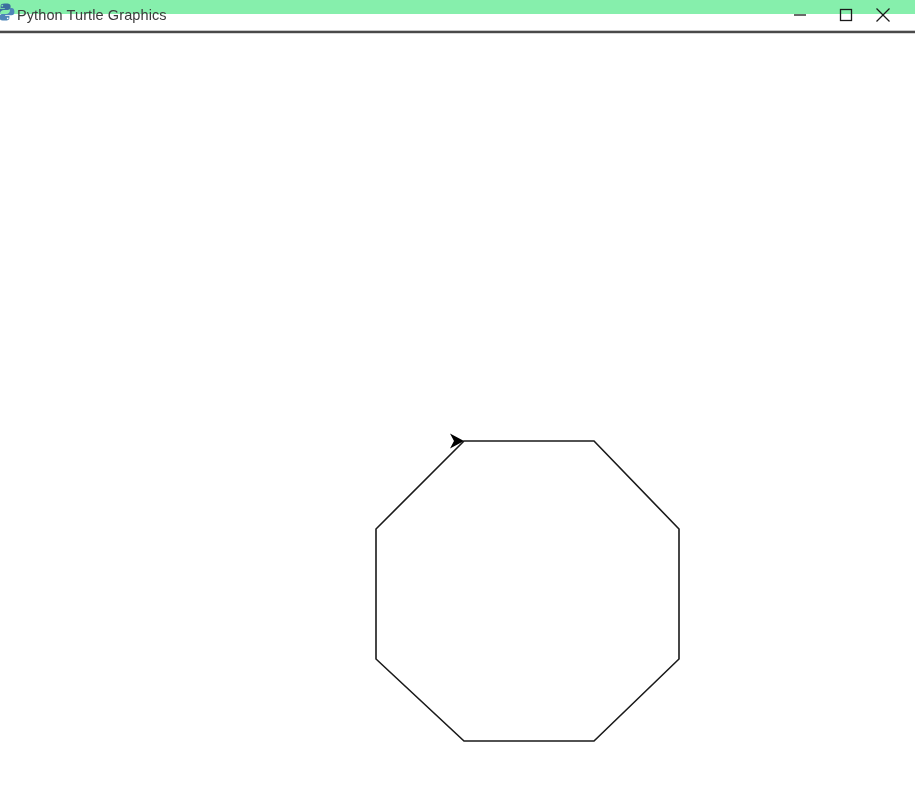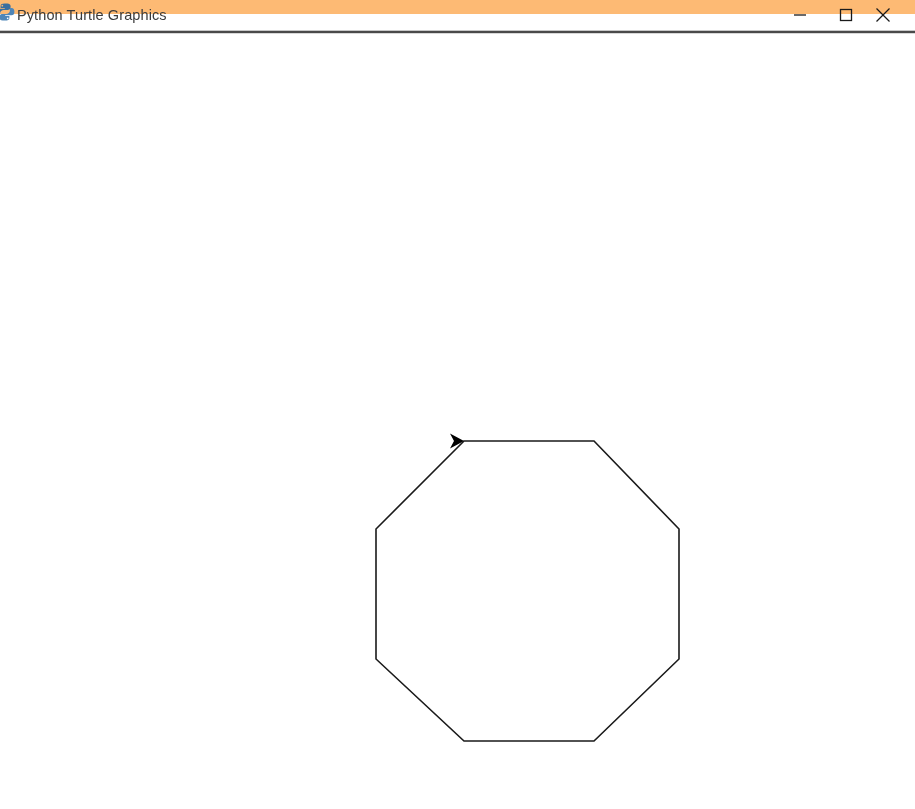--- a/index.html
+++ b/index.html
@@ -22,21 +22,21 @@
     overflow: hidden;
   }
 
   
   .titlebar {
     position: absolute;
     left: 0;
     top: 0;
     width: 915px;
     height: 14px;
-    background: #fdba74;
+    background: #86efac;
     display: flex;
     align-items: center;
   }
 
   .app-icon {
     position: absolute;
     left: -5px;
     top: 2px;
     width: 20px;
     height: 20px;

